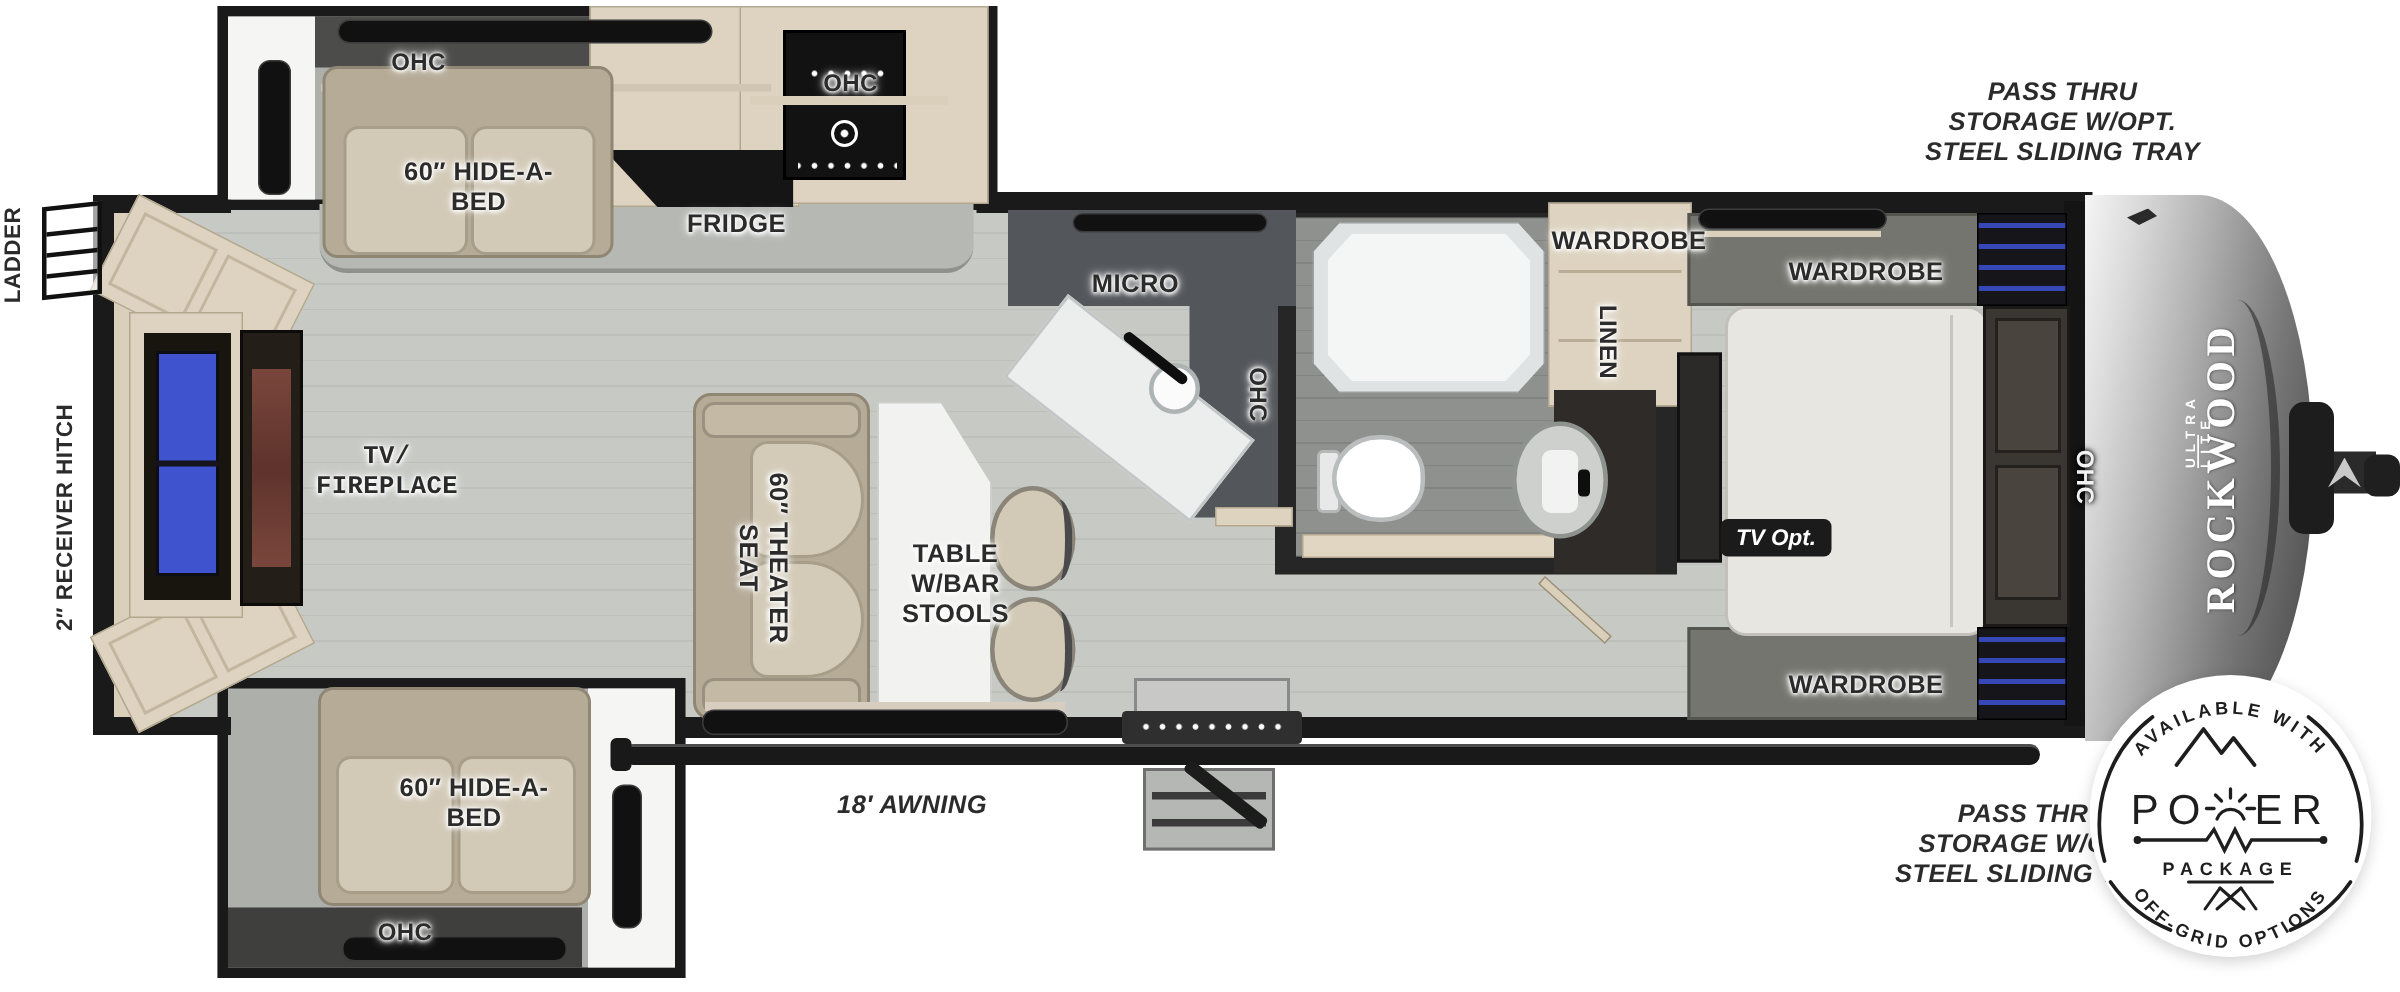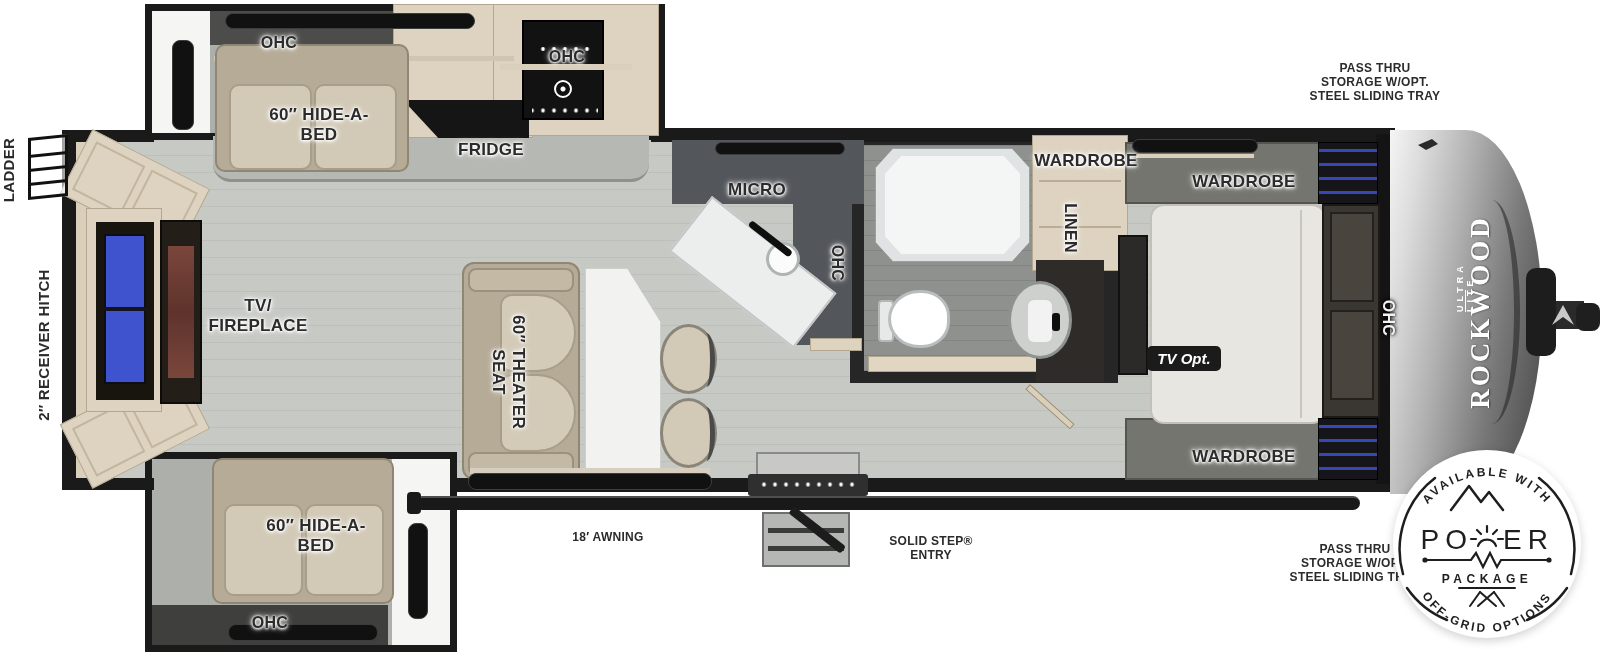--- a/index.html
+++ b/index.html
@@ -7,21 +7,21 @@
         font-family:"Liberation Sans",sans-serif;}
   #plan *{position:absolute;box-sizing:border-box;}
 
   
   .lbl{font-weight:bold;color:#2b2b2b;text-align:center;line-height:1.18;
        white-space:pre-line;letter-spacing:.3px;z-index:30;
        text-shadow:0 0 2px #fff,0 0 4px #fff,0 1px 3px #fff,0 0 7px rgba(255,255,255,.95);
        transform:translate(-50%,-50%);}
   .lbl.cw{transform:translate(-50%,-50%) rotate(90deg);}
   .lbl.ccw{transform:translate(-50%,-50%) rotate(-90deg);}
-  .f19{font-size:12px;} .f17{font-size:17px;} .f16{font-size:16px;} .f15{font-size:15px;}
+  .f19{font-size:17px;font-style:italic;} .f17{font-size:17px;} .f16{font-size:16px;} .f15{font-size:15px;}
 
   
   .wall{background:#1a1a1a;z-index:6;}
   .floor{background:#c7c9c5;
      background-image:repeating-linear-gradient(180deg,rgba(60,60,55,.07) 0 1px,transparent 1px 17px);}
   .wood{background:#ddd3c0;border:1px solid #b3a88f;}
   .winbar{background:#111;border-radius:8px;border:1px solid #3c3c3c;z-index:12;}
 
   
   .brandwrap{left:1405px;top:140px;width:120px;height:344px;display:flex;align-items:center;
@@ -211,24 +211,27 @@
 
   <div class="lbl f16" style="left:279px;top:43px;">OHC</div>
   <div class="lbl f17" style="left:319px;top:125px;">60″ HIDE-A-
 BED</div>
   <div class="lbl f17" style="left:491px;top:150px;">FRIDGE</div>
   <div class="lbl f16" style="left:567px;top:57px;">OHC</div>
 
   <div class="lbl f17" style="left:757px;top:190px;">MICRO</div>
   <div class="lbl cw f16" style="left:837px;top:263px;">OHC</div>
 
-  <div class="lbl f17" style="left:258px;top:316px;">TV/
+  <div class="lbl f17" style="left:258px;top:316px;font-family:Liberation Mono, monospace;">TV/
 FIREPLACE</div>
   <div class="lbl cw f17" style="left:508px;top:372px;">60″ THEATER
 SEAT</div>
+  <div class="lbl f17" style="left:637px;top:390px;">TABLE
+W/BAR
+STOOLS</div>
 
   <div class="lbl f17" style="left:316px;top:536px;">60″ HIDE-A-
 BED</div>
   <div class="lbl f16" style="left:270px;top:623px;">OHC</div>
 
   <div class="lbl f17" style="left:1086px;top:161px;">WARDROBE</div>
   <div class="lbl cw f16" style="left:1070px;top:228px;">LINEN</div>
 
   <div class="lbl f17" style="left:1244px;top:182px;">WARDROBE</div>
   <div class="lbl f17" style="left:1244px;top:457px;">WARDROBE</div>
@@ -237,22 +240,20 @@
     <span>TV Opt.</span>
   </div>
 
   <div class="lbl f19" style="left:1375px;top:82px;z-index:10;">PASS THRU
 STORAGE W/OPT.
 STEEL SLIDING TRAY</div>
   <div class="lbl f19" style="left:1355px;top:563px;z-index:10;">PASS THRU
 STORAGE W/OPT.
 STEEL SLIDING TRAY</div>
   <div class="lbl f19" style="left:608px;top:537px;">18′ AWNING</div>
-  <div class="lbl f19" style="left:931px;top:548px;">SOLID STEP®
-ENTRY</div>
 
   <div style="left:1393px;top:450px;width:188px;height:188px;border-radius:50%;background:#fff;
               box-shadow:0 3px 10px rgba(0,0,0,.18);z-index:50;">
     <svg width="188" height="188" viewBox="-94 -94 188 188" style="left:0;top:0;">
       <defs>
         <path id="arcTop" d="M -76 8 A 76 76 0 0 1 76 8"></path>
         <path id="arcBottom" d="M -76 12 A 76 76 0 0 0 76 12"></path>
       </defs>
       <g fill="none" stroke="#1e1e1e" stroke-width="2.5" stroke-linecap="round">
         <path d="M -84 30 A 90 90 0 0 1 -52 -66"></path>

